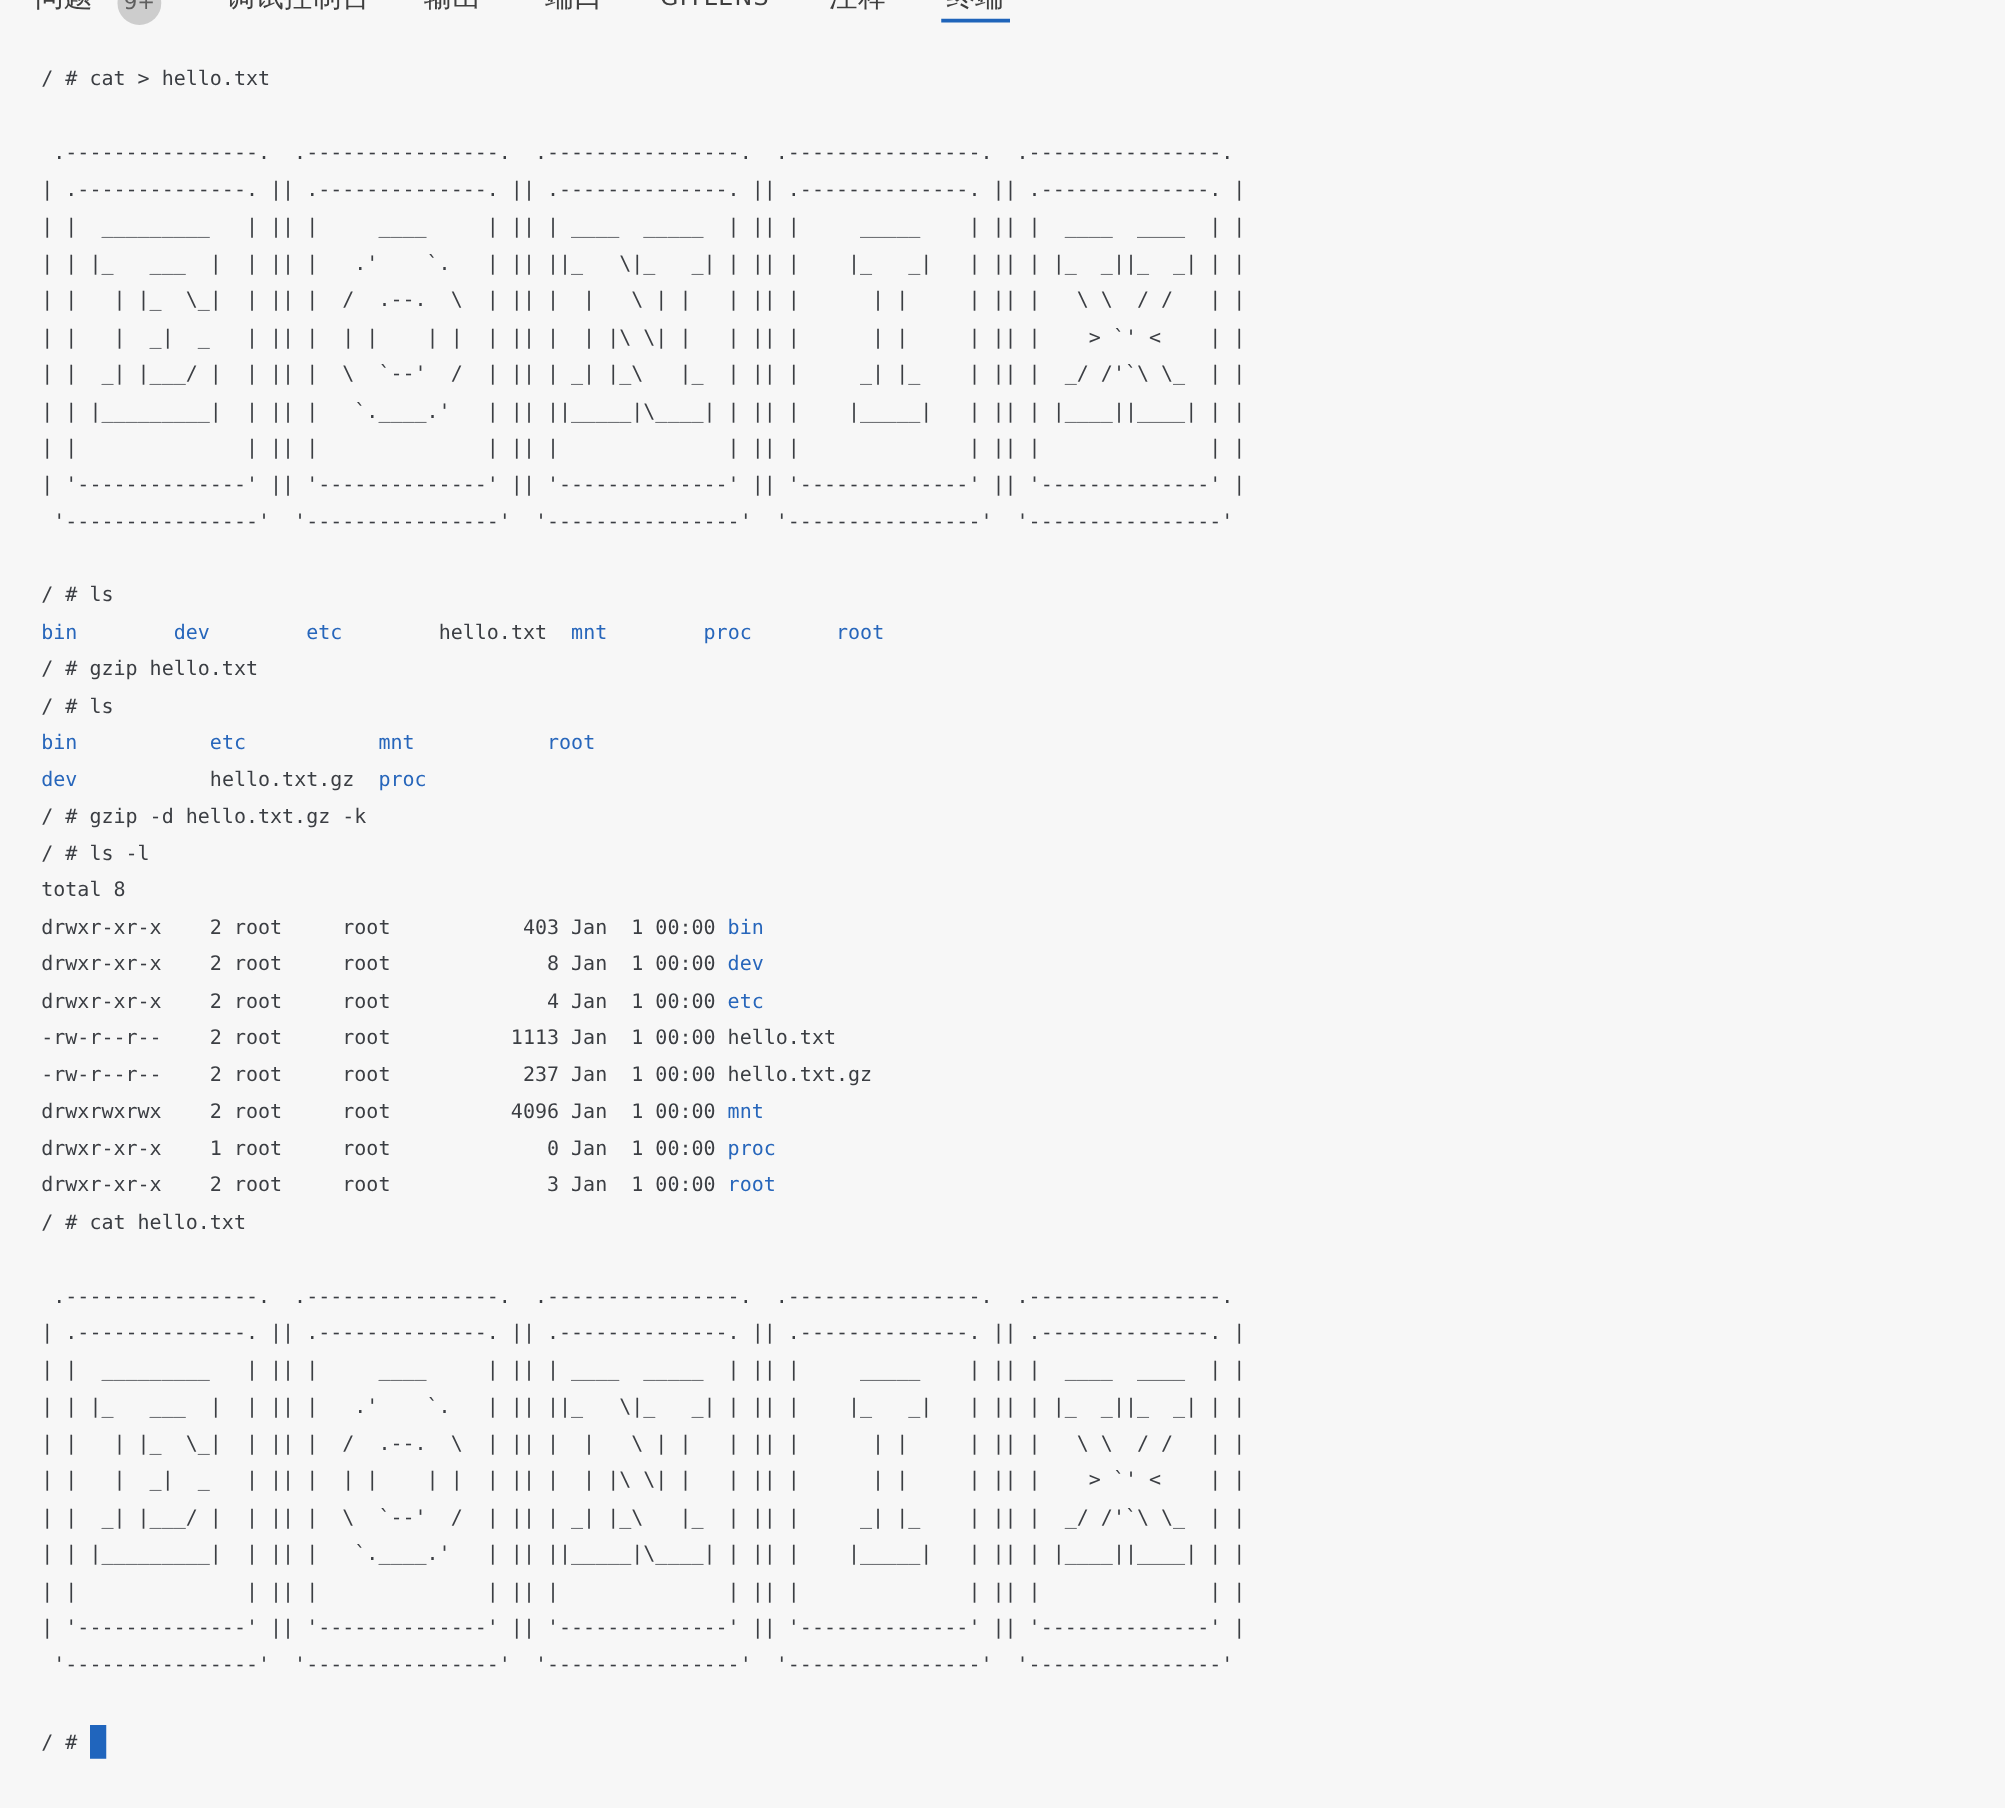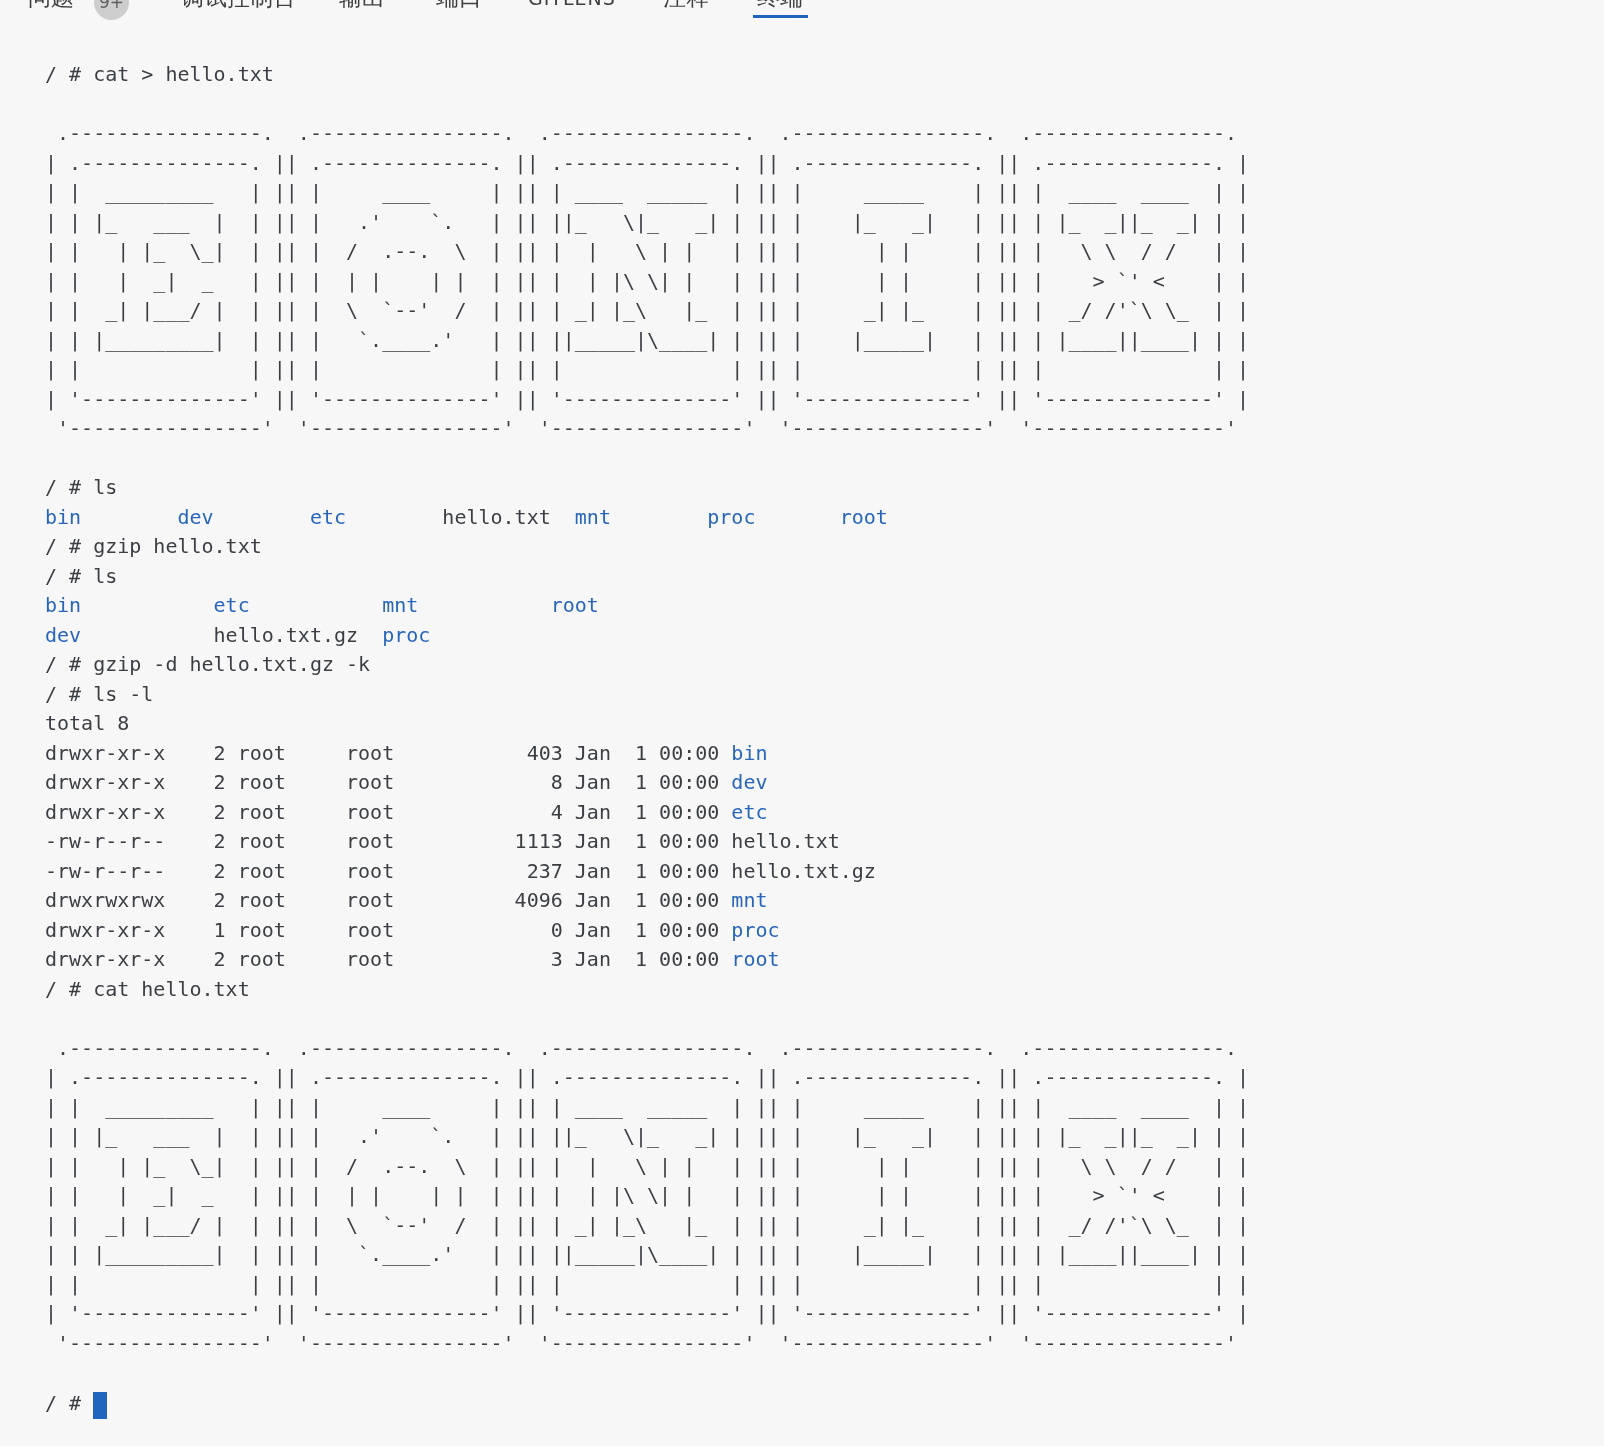--- a/index.html
+++ b/index.html
@@ -49,24 +49,24 @@
   .underline {
     position: absolute;
     left: 753px;
     top: 15px;
     width: 55px;
     height: 3px;
     background: #1f64ba;
   }
   
   #terminal {
-    margin: 12px;
+    margin: 0;
     padding: 24px 0 0 33px;
     font-family: "DejaVu Sans Mono", "Liberation Mono", monospace;
-    font-size: 20px;
+    font-size: 16px;
     line-height: 29.5px;
     color: #3b3e43;
     letter-spacing: 0;
     cursor: text;
   }
   #terminal .d { color: #2766bb; }
   #terminal .cursor {
     display: inline-block;
     width: 13.6px;
     height: 27px;

